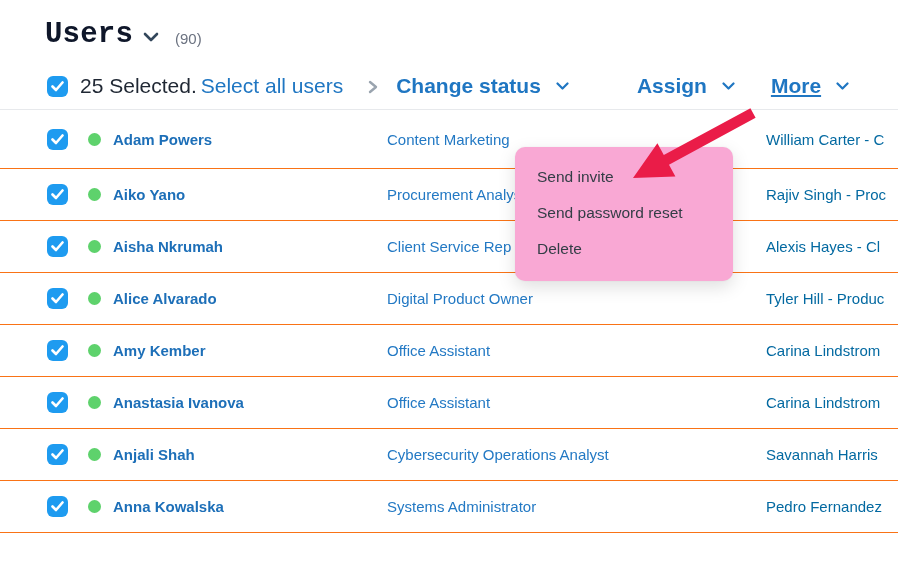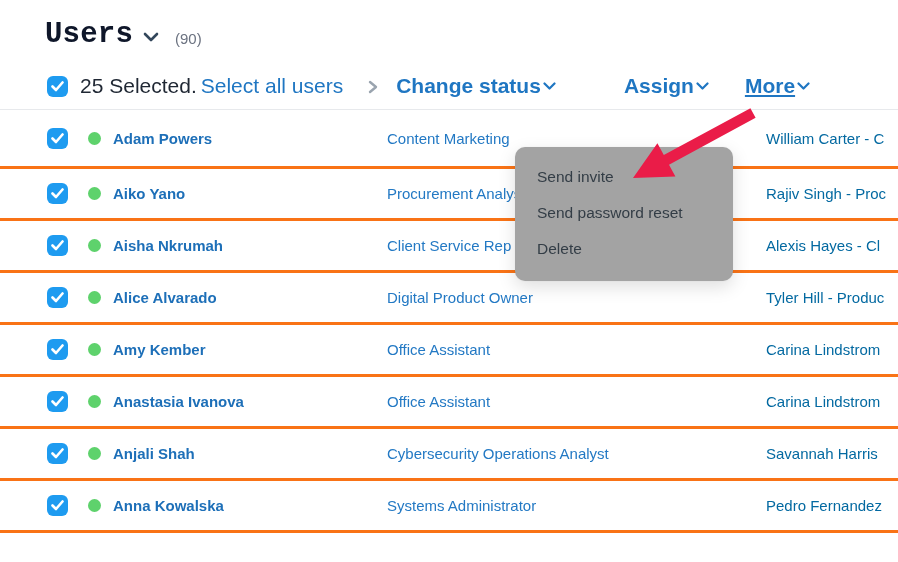--- a/index.html
+++ b/index.html
@@ -41,33 +41,33 @@
     width: 21px; height: 21px; flex: 0 0 21px;
     border-radius: 6px; background: #1e9bf0;
     display: flex; align-items: center; justify-content: center;
     cursor: pointer;
   }
   .selected-text { margin-left: 12px; font-weight: 500; color: #1f2733; }
   .link { color: #1f76c2; cursor: pointer; }
   .select-all { margin-left: 4px; }
   .sep-chevron { margin-left: 25px; margin-top: 2px; }
   .tb-btn {
-    display: flex; align-items: center; gap: 2px;
+    display: flex; align-items: center; gap: 15px;
     color: #1f76c2; font-weight: 700; cursor: pointer;
   }
   .btn-status { margin-left: 18px; }
   .btn-assign { margin-left: 68px; }
   .btn-more   { margin-left: 36px; text-decoration: underline; }
 
   
   .table { margin-top: 11px; border-top: 1px solid #e7e9ec; }
   .row {
     display: flex; align-items: center;
     height: 52px; padding-left: 47px;
-    border-bottom: 3px solid #f97316;
+    border-bottom: 1px solid #f97316;
   }
   .row:first-child { height: 59px; }
   .status-dot {
     width: 13px; height: 13px; border-radius: 50%;
     background: #5ed26c; margin-left: 20px; flex: 0 0 13px;
   }
   .cell-name {
     margin-left: 12px; width: 274px; flex: 0 0 274px;
     font-size: 15px; font-weight: 700; color: #1d6fb8;
     white-space: nowrap; overflow: hidden; cursor: pointer;
@@ -80,21 +80,21 @@
   .cell-manager {
     flex: 1 1 auto;
     font-size: 15px; color: #0369a1;
     white-space: nowrap; overflow: hidden;
   }
 
   
   .dropdown {
     position: absolute; left: 515px; top: 147px;
     width: 218px; z-index: 5;
-    background: #a3a3a3; border-radius: 10px;
+    background: #f9a8d4; border-radius: 10px;
     box-shadow: 0 0 2px rgba(0,0,0,0.06), 0 6px 18px rgba(0,0,0,0.13);
     padding: 12px 0 14px 0;
   }
   .menu-item {
     padding: 9px 22px; font-size: 15.5px; color: #333d46;
     cursor: pointer; white-space: nowrap;
   }
 
   
   .arrow-overlay {

